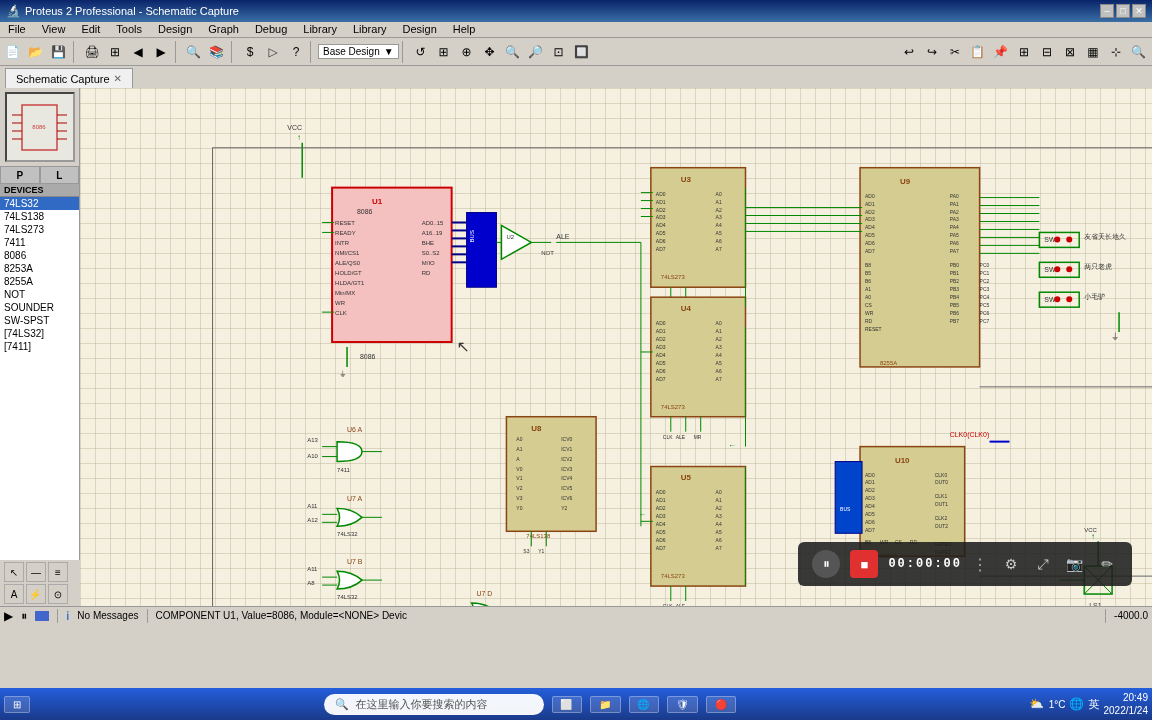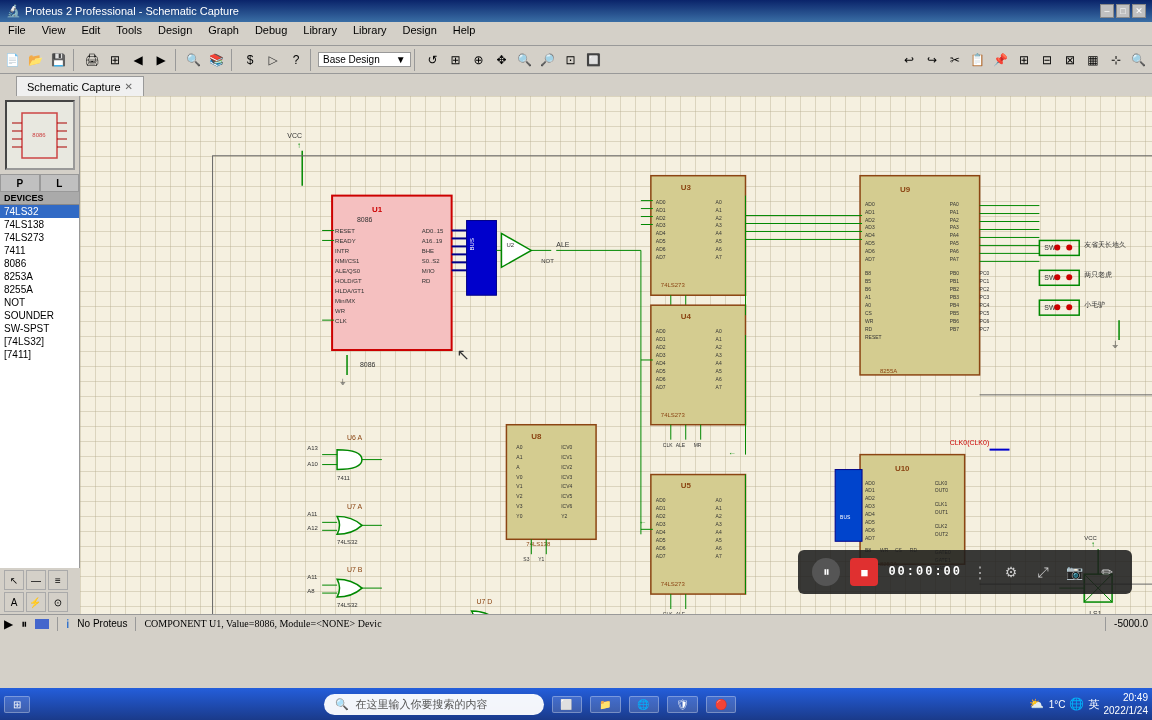--- a/index.html
+++ b/index.html
@@ -18,24 +18,24 @@
     }
     #titlebar-left { display: flex; align-items: center; gap: 4px; }
     #titlebar-controls { display: flex; gap: 2px; }
     #titlebar-controls span {
       width: 14px; height: 14px; background: #c0c0c0; border: 1px solid #888;
       display: flex; align-items: center; justify-content: center; font-size: 9px; cursor: pointer;
     }
 
     
     #menubar {
-      height: 24px;
+      height: 16px;
       background: #d4d0c8;
       display: flex;
-      align-items: flex-start;
+      align-items: flex-end;
       border-bottom: 1px solid #999;
     }
     .menu-item {
       padding: 2px 8px;
       cursor: pointer;
       font-size: 11px;
     }
 
     
     #toolbar1 {
@@ -55,21 +55,21 @@
       cursor: pointer; font-size: 12px;
     }
     .tb-sep { width: 5px; height: 22px; border-left: 1px solid #999; margin: 0 2px; }
 
     
     #tabbar {
       height: 22px;
       background: #d4d0c8;
       display: flex;
       align-items: flex-end;
-      padding-left: 16px;
+      padding-left: 5px;
     }
     .tab {
       height: 20px;
       background: #d4d0c8;
       border: 1px solid #999;
       border-bottom: none;
       padding: 2px 10px;
       font-size: 11px;
       display: flex; align-items: center; gap: 4px;
       cursor: pointer;
@@ -293,21 +293,21 @@
   <button class="tb-btn">▶</button>
   <div class="tb-sep"></div>
   <button class="tb-btn">🔍</button>
   <button class="tb-btn">📚</button>
   <div class="tb-sep"></div>
   <button class="tb-btn">$</button>
   <button class="tb-btn" style="color:#333;">▷</button>
   <button class="tb-btn">?</button>
   <div class="tb-sep"></div>
 
-  <div style="display:flex;align-items:center;background:white;border:1px solid #999;padding:1px 4px;font-size:10px;gap:16px;cursor:pointer;">
+  <div style="display:flex;align-items:center;background:white;border:1px solid #999;padding:1px 4px;font-size:10px;gap:4px;cursor:pointer;">
     <span>Base Design</span>
     <span>▼</span>
   </div>
   <div class="tb-sep"></div>
   <button class="tb-btn">↺</button>
   <button class="tb-btn">⊞</button>
   <button class="tb-btn">⊕</button>
   <button class="tb-btn">✥</button>
   <button class="tb-btn">🔍</button>
   <button class="tb-btn">🔎</button>
@@ -770,25 +770,25 @@
     </div>
   </div>
 </div>
 
 <div id="statusbar">
   <span style="cursor:pointer;font-size:12px;">▶</span>
   <span style="cursor:pointer;font-size:12px;">⏸</span>
   <span style="cursor:pointer;background:#4466cc;width:14px;height:10px;display:inline-block;"></span>
   <div class="status-sep"></div>
   <span style="color:#0055cc;font-size:12px;">ℹ</span>
-  <span>No Proteus</span>
+  <span>No Messages</span>
   <div class="status-sep"></div>
-  <span style="flex:1;overflow:hidden;white-space:nowrap;text-overflow:ellipsis;font-family:Liberation Serif, serif;">COMPONENT U1, Value=8086, Module=&lt;NONE&gt;  Devic</span>
+  <span style="flex:1;overflow:hidden;white-space:nowrap;text-overflow:ellipsis;">COMPONENT U1, Value=8086, Module=&lt;NONE&gt;  Devic</span>
   <div class="status-sep"></div>
-  <span>-5000.0</span>
+  <span>-4000.0</span>
 </div>
 
 <div id="taskbar" style="bottom:0;position:fixed;width:1152px;">
   <div id="taskbar-left">
     <button class="taskbar-btn">⊞</button>
   </div>
   <div id="taskbar-center">
     <div class="search-bar">
       <span>🔍</span>
       <span style="color:#555;">在这里输入你要搜索的内容</span>

